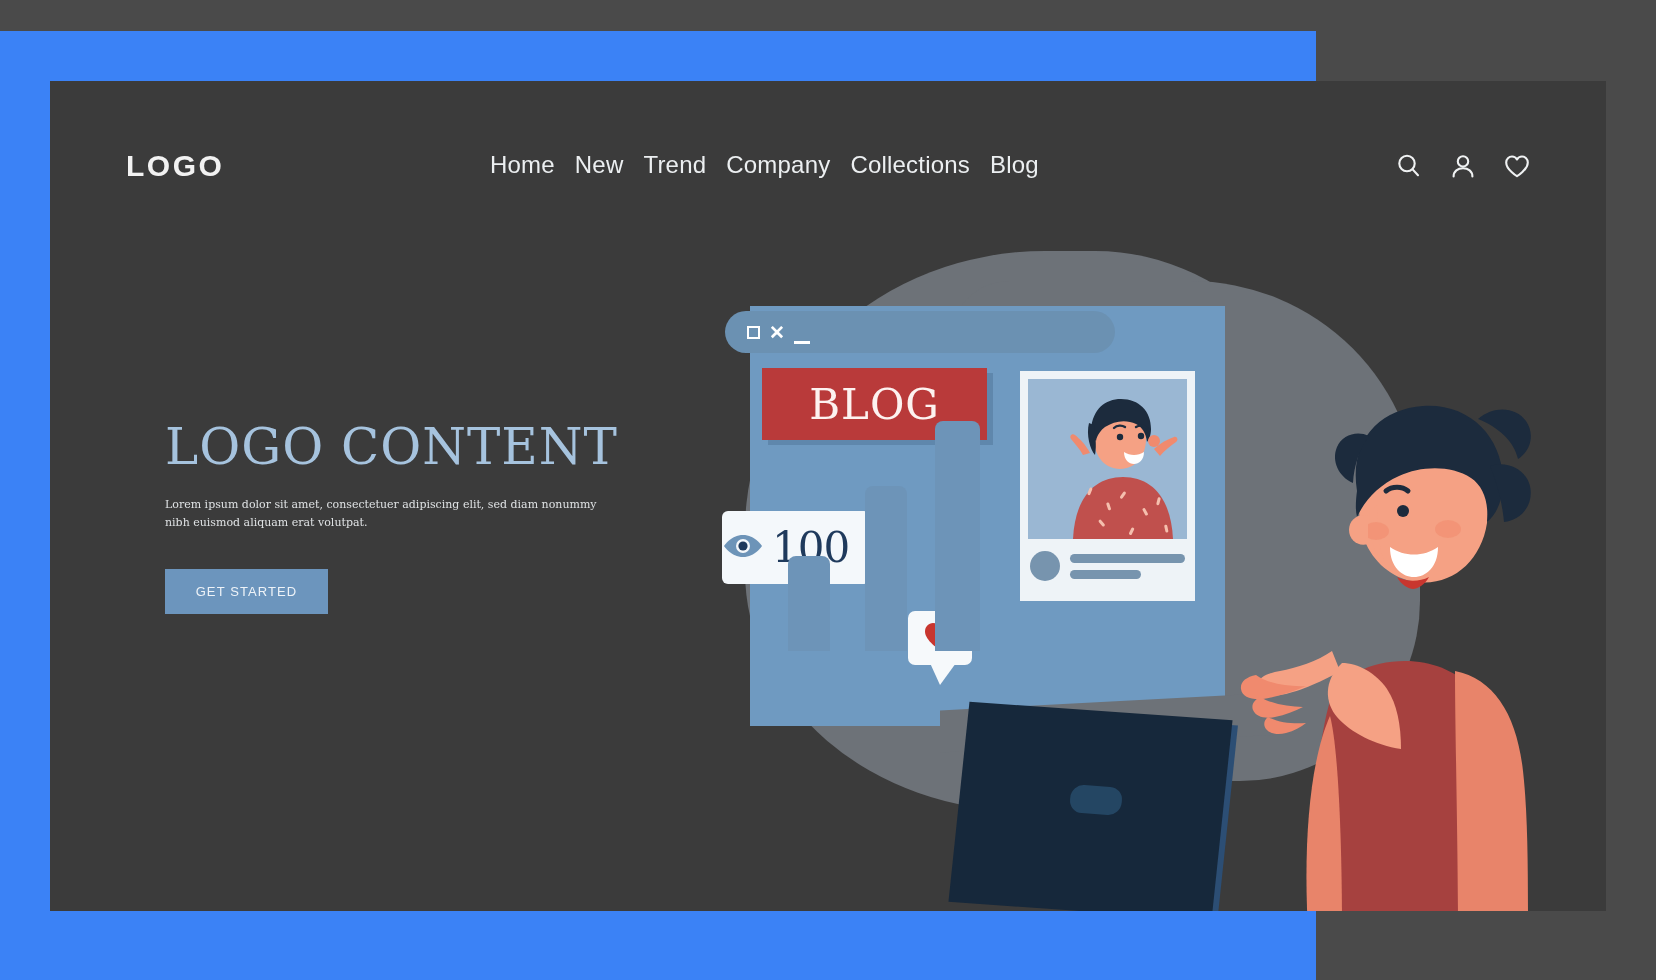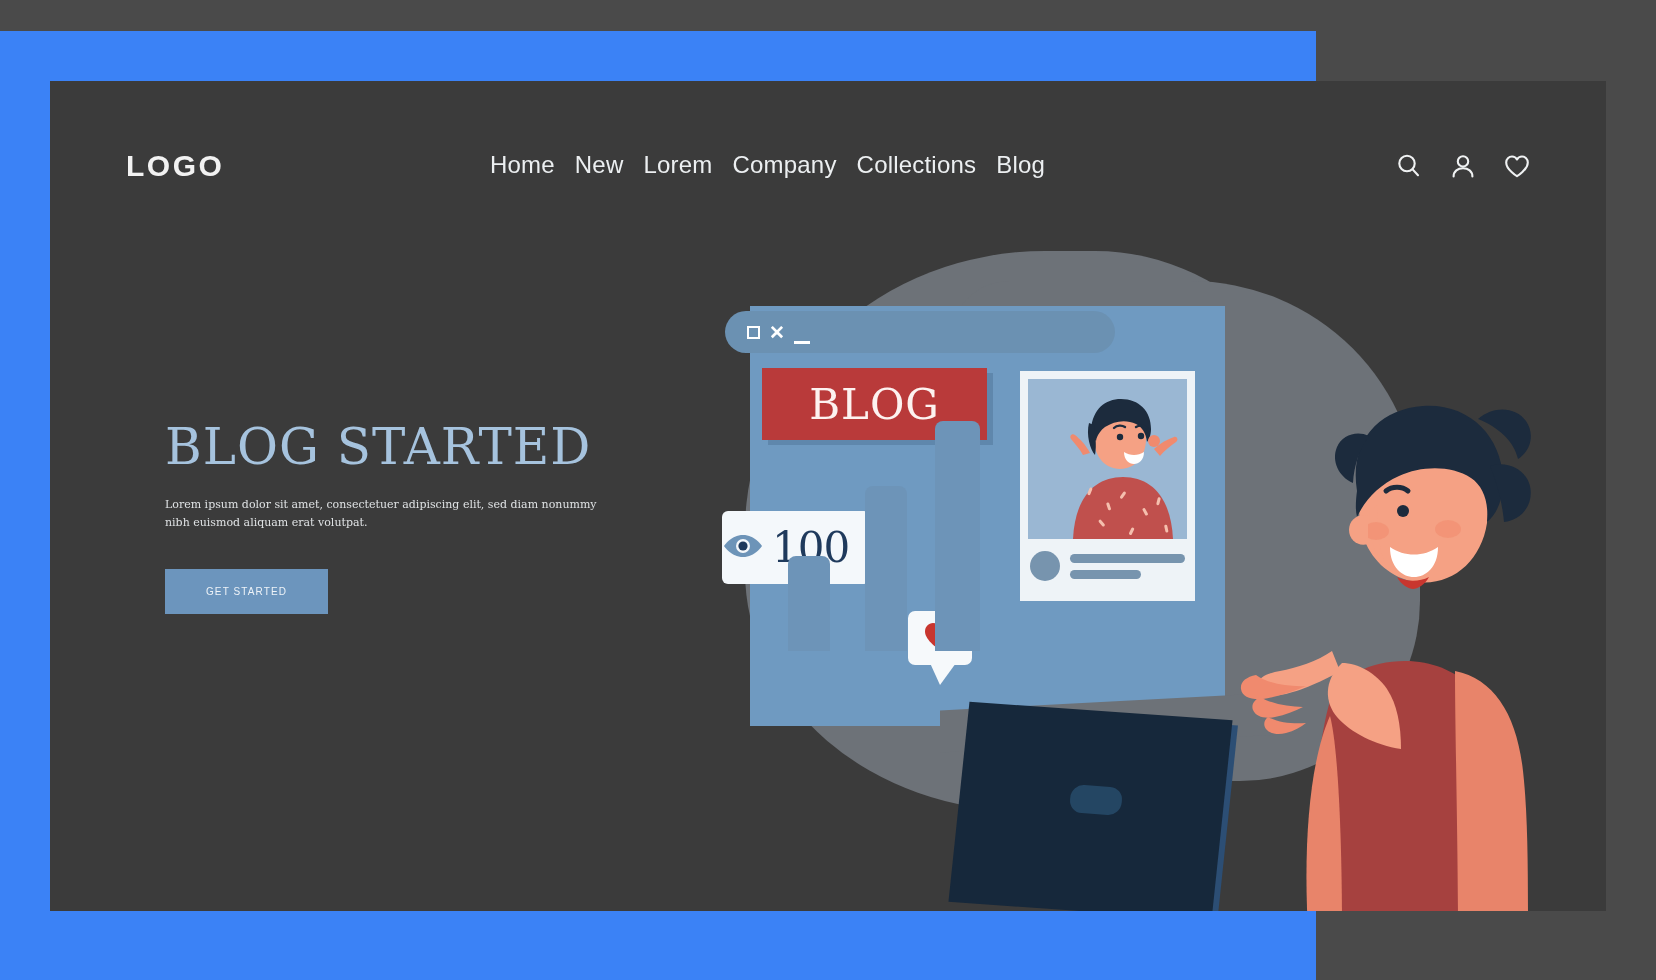--- a/index.html
+++ b/index.html
@@ -78,21 +78,21 @@
     line-height: 1.72;
     color: #dfe2e4;
     width: 440px;
   }
   .cta {
     margin-top: 36px;
     width: 163px; height: 45px;
     background: #6c95bd;
     border: none;
     color: #eef3f8;
-    font-size: 10px;
+    font-size: 13px;
     letter-spacing: 1.1px;
     font-family: "Liberation Sans", sans-serif;
     cursor: pointer;
     display: flex; align-items: center; justify-content: center;
   }
 
   
   .illus { position: absolute; left: 600px; top: 140px; width: 950px; height: 700px; }
 
   .blob {
@@ -231,21 +231,21 @@
 
 <div class="page">
   <div class="hero">
 
     <div class="navbar">
       <div class="logo">LOGO</div>
 
       <nav class="navlinks">
         <span class="navlink">Home</span>
         <span class="navlink">New</span>
-        <span class="navlink">Lorem</span>
+        <span class="navlink">Trend</span>
         <span class="navlink">Company</span>
         <span class="navlink">Collections</span>
         <span class="navlink">Blog</span>
       </nav>
 
       <div class="navicons">
         <span class="navicon">
           <svg width="30" height="30" viewBox="0 0 30 30" fill="none">
             <circle cx="13" cy="12.5" r="7.7" stroke="#f0f2f3" stroke-width="2.1"></circle>
             <line x1="18.6" y1="18.4" x2="24" y2="24.2" stroke="#f0f2f3" stroke-width="2.1" stroke-linecap="round"></line>
@@ -259,21 +259,21 @@
         </span>
         <span class="navicon">
           <svg width="30" height="30" viewBox="0 0 30 30" fill="none">
             <path d="M15 25.2S4.2 18.6 4.2 11.4c0-3.4 2.7-5.9 5.8-5.9 2.3 0 4.1 1.3 5 3 .9-1.7 2.7-3 5-3 3.1 0 5.8 2.5 5.8 5.9 0 7.2-10.8 13.8-10.8 13.8z" stroke="#f0f2f3" stroke-width="2.1" stroke-linejoin="round"></path>
           </svg>
         </span>
       </div>
     </div>
 
     <div class="copy">
-      <h1 class="headline">BLOG STARTED</h1>
+      <h1 class="headline">LOGO CONTENT</h1>
       <p class="subcopy">Lorem ipsum dolor sit amet, consectetuer adipiscing elit, sed diam nonummy nibh euismod aliquam erat volutpat.</p>
       <button class="cta">GET STARTED</button>
     </div>
 
     <div class="illus">
 
       <div class="blob"></div>
       <div class="blob2"></div>
 
       <div class="browser"></div>

